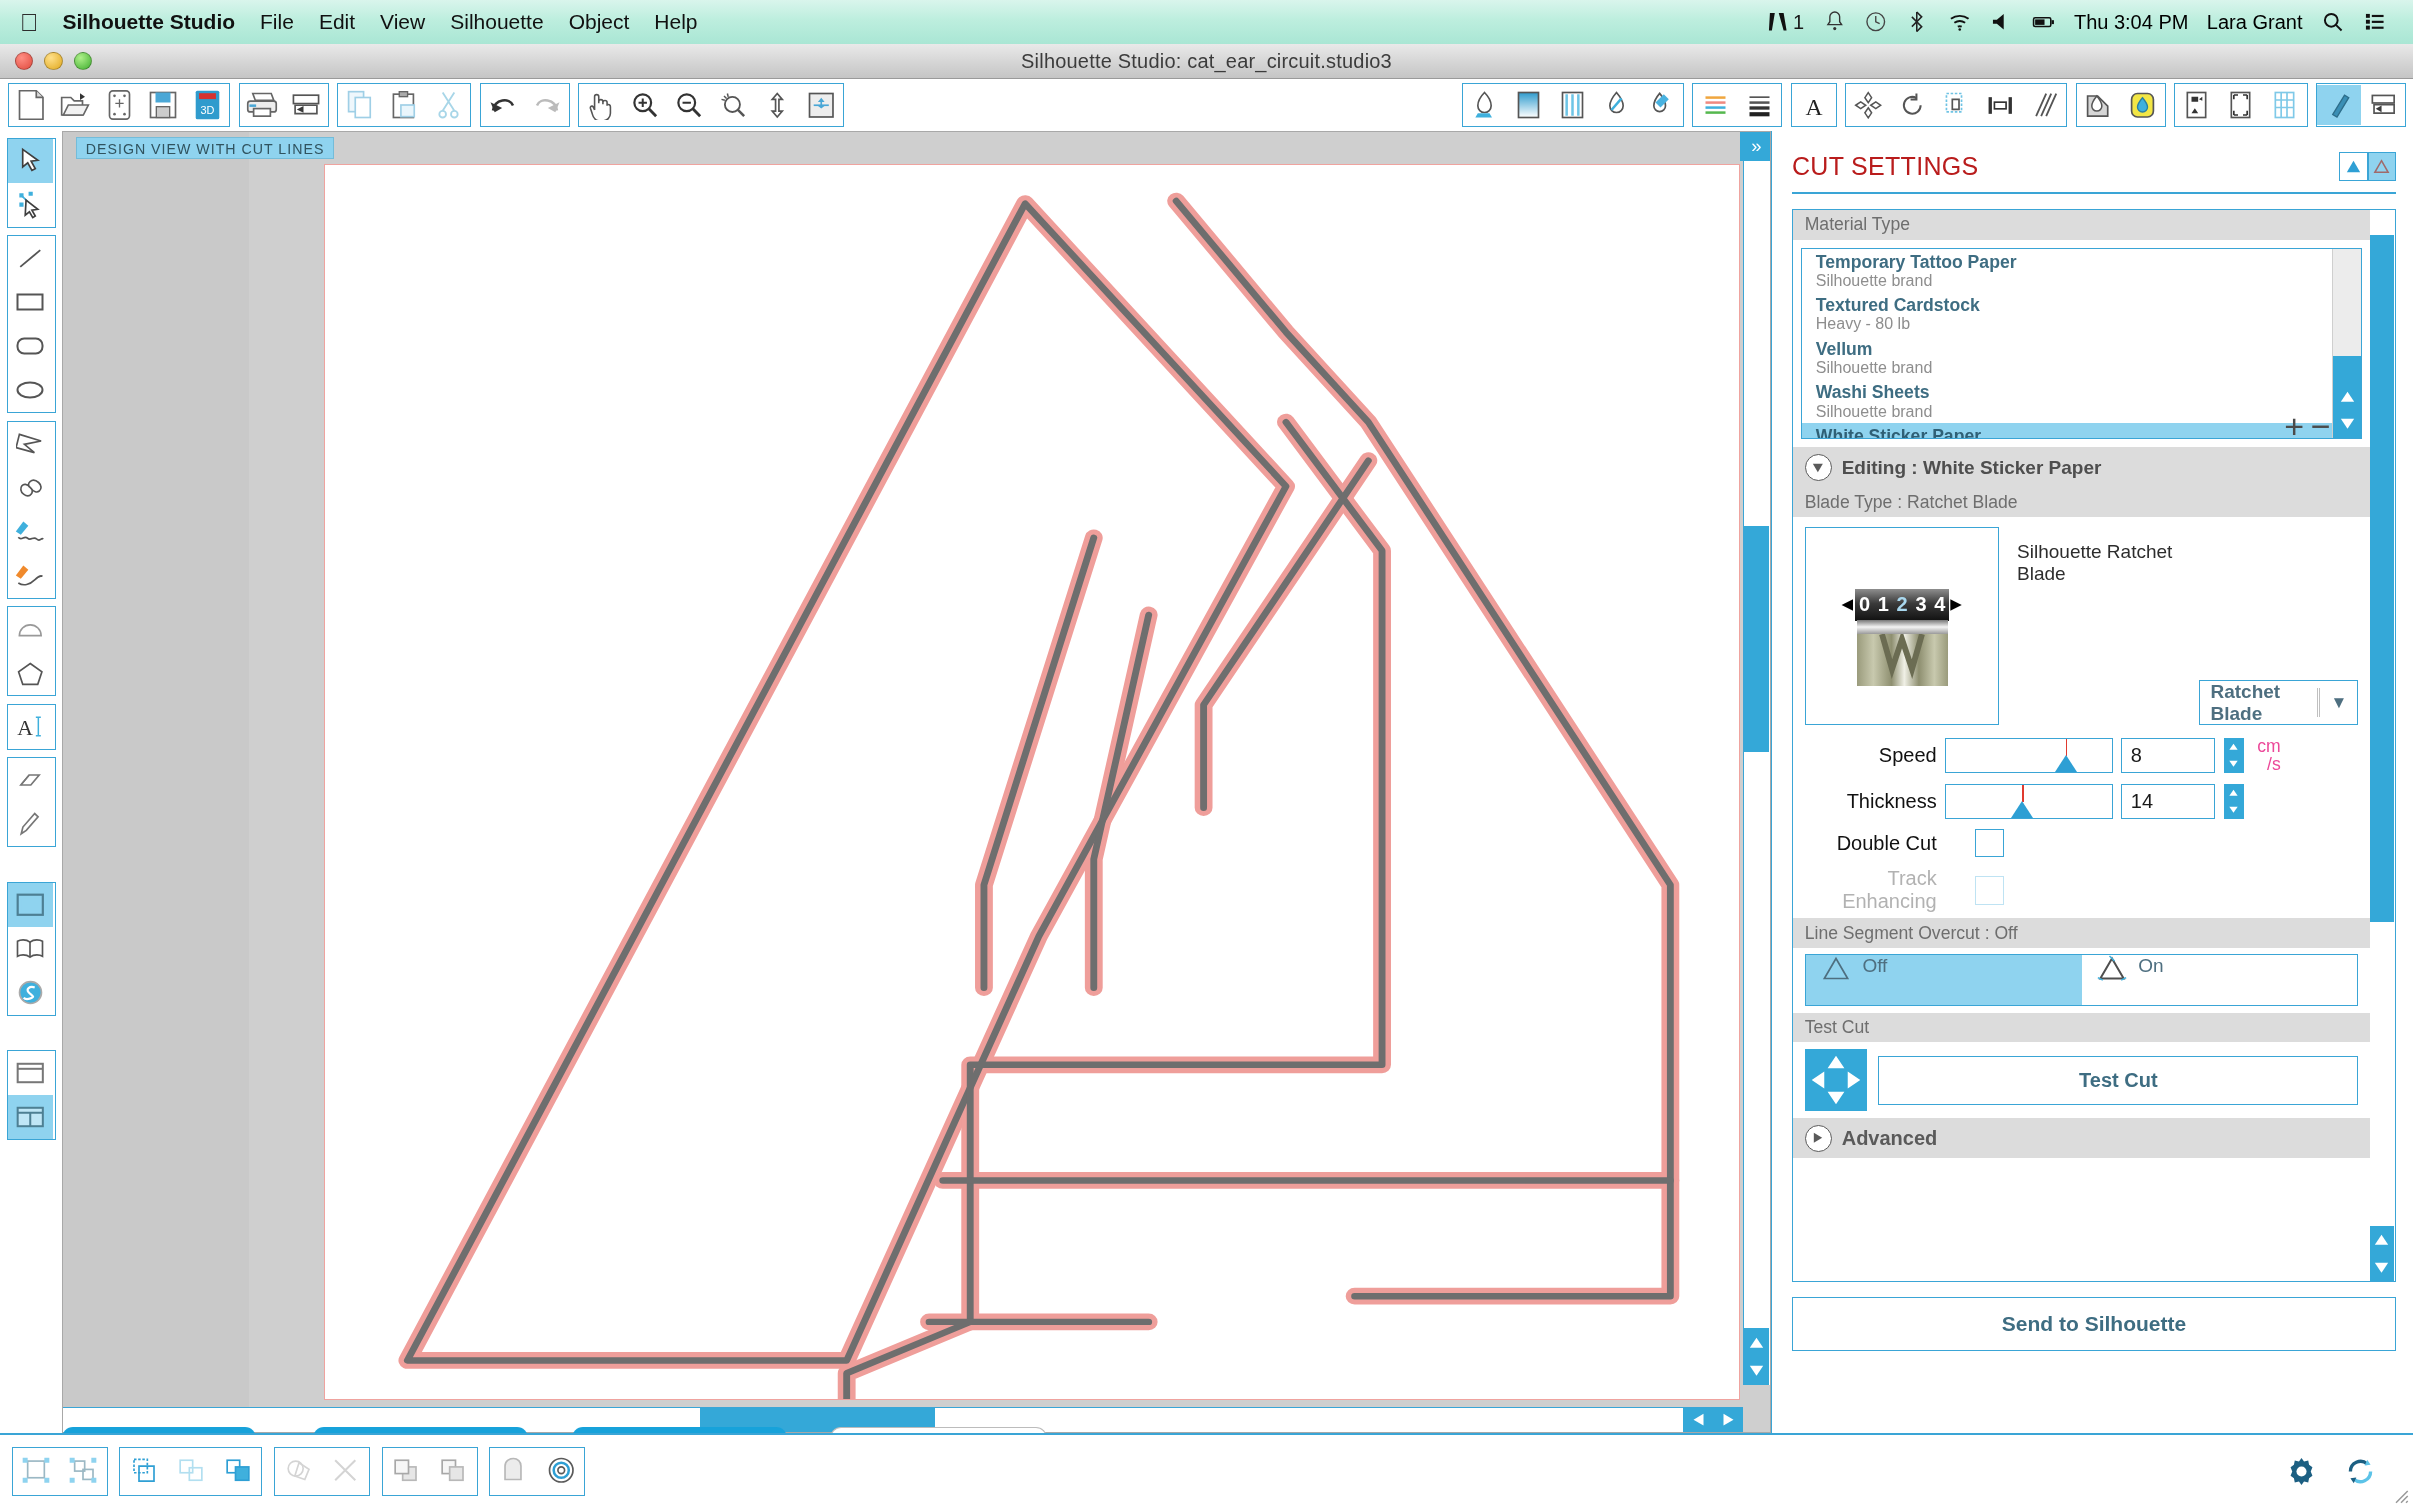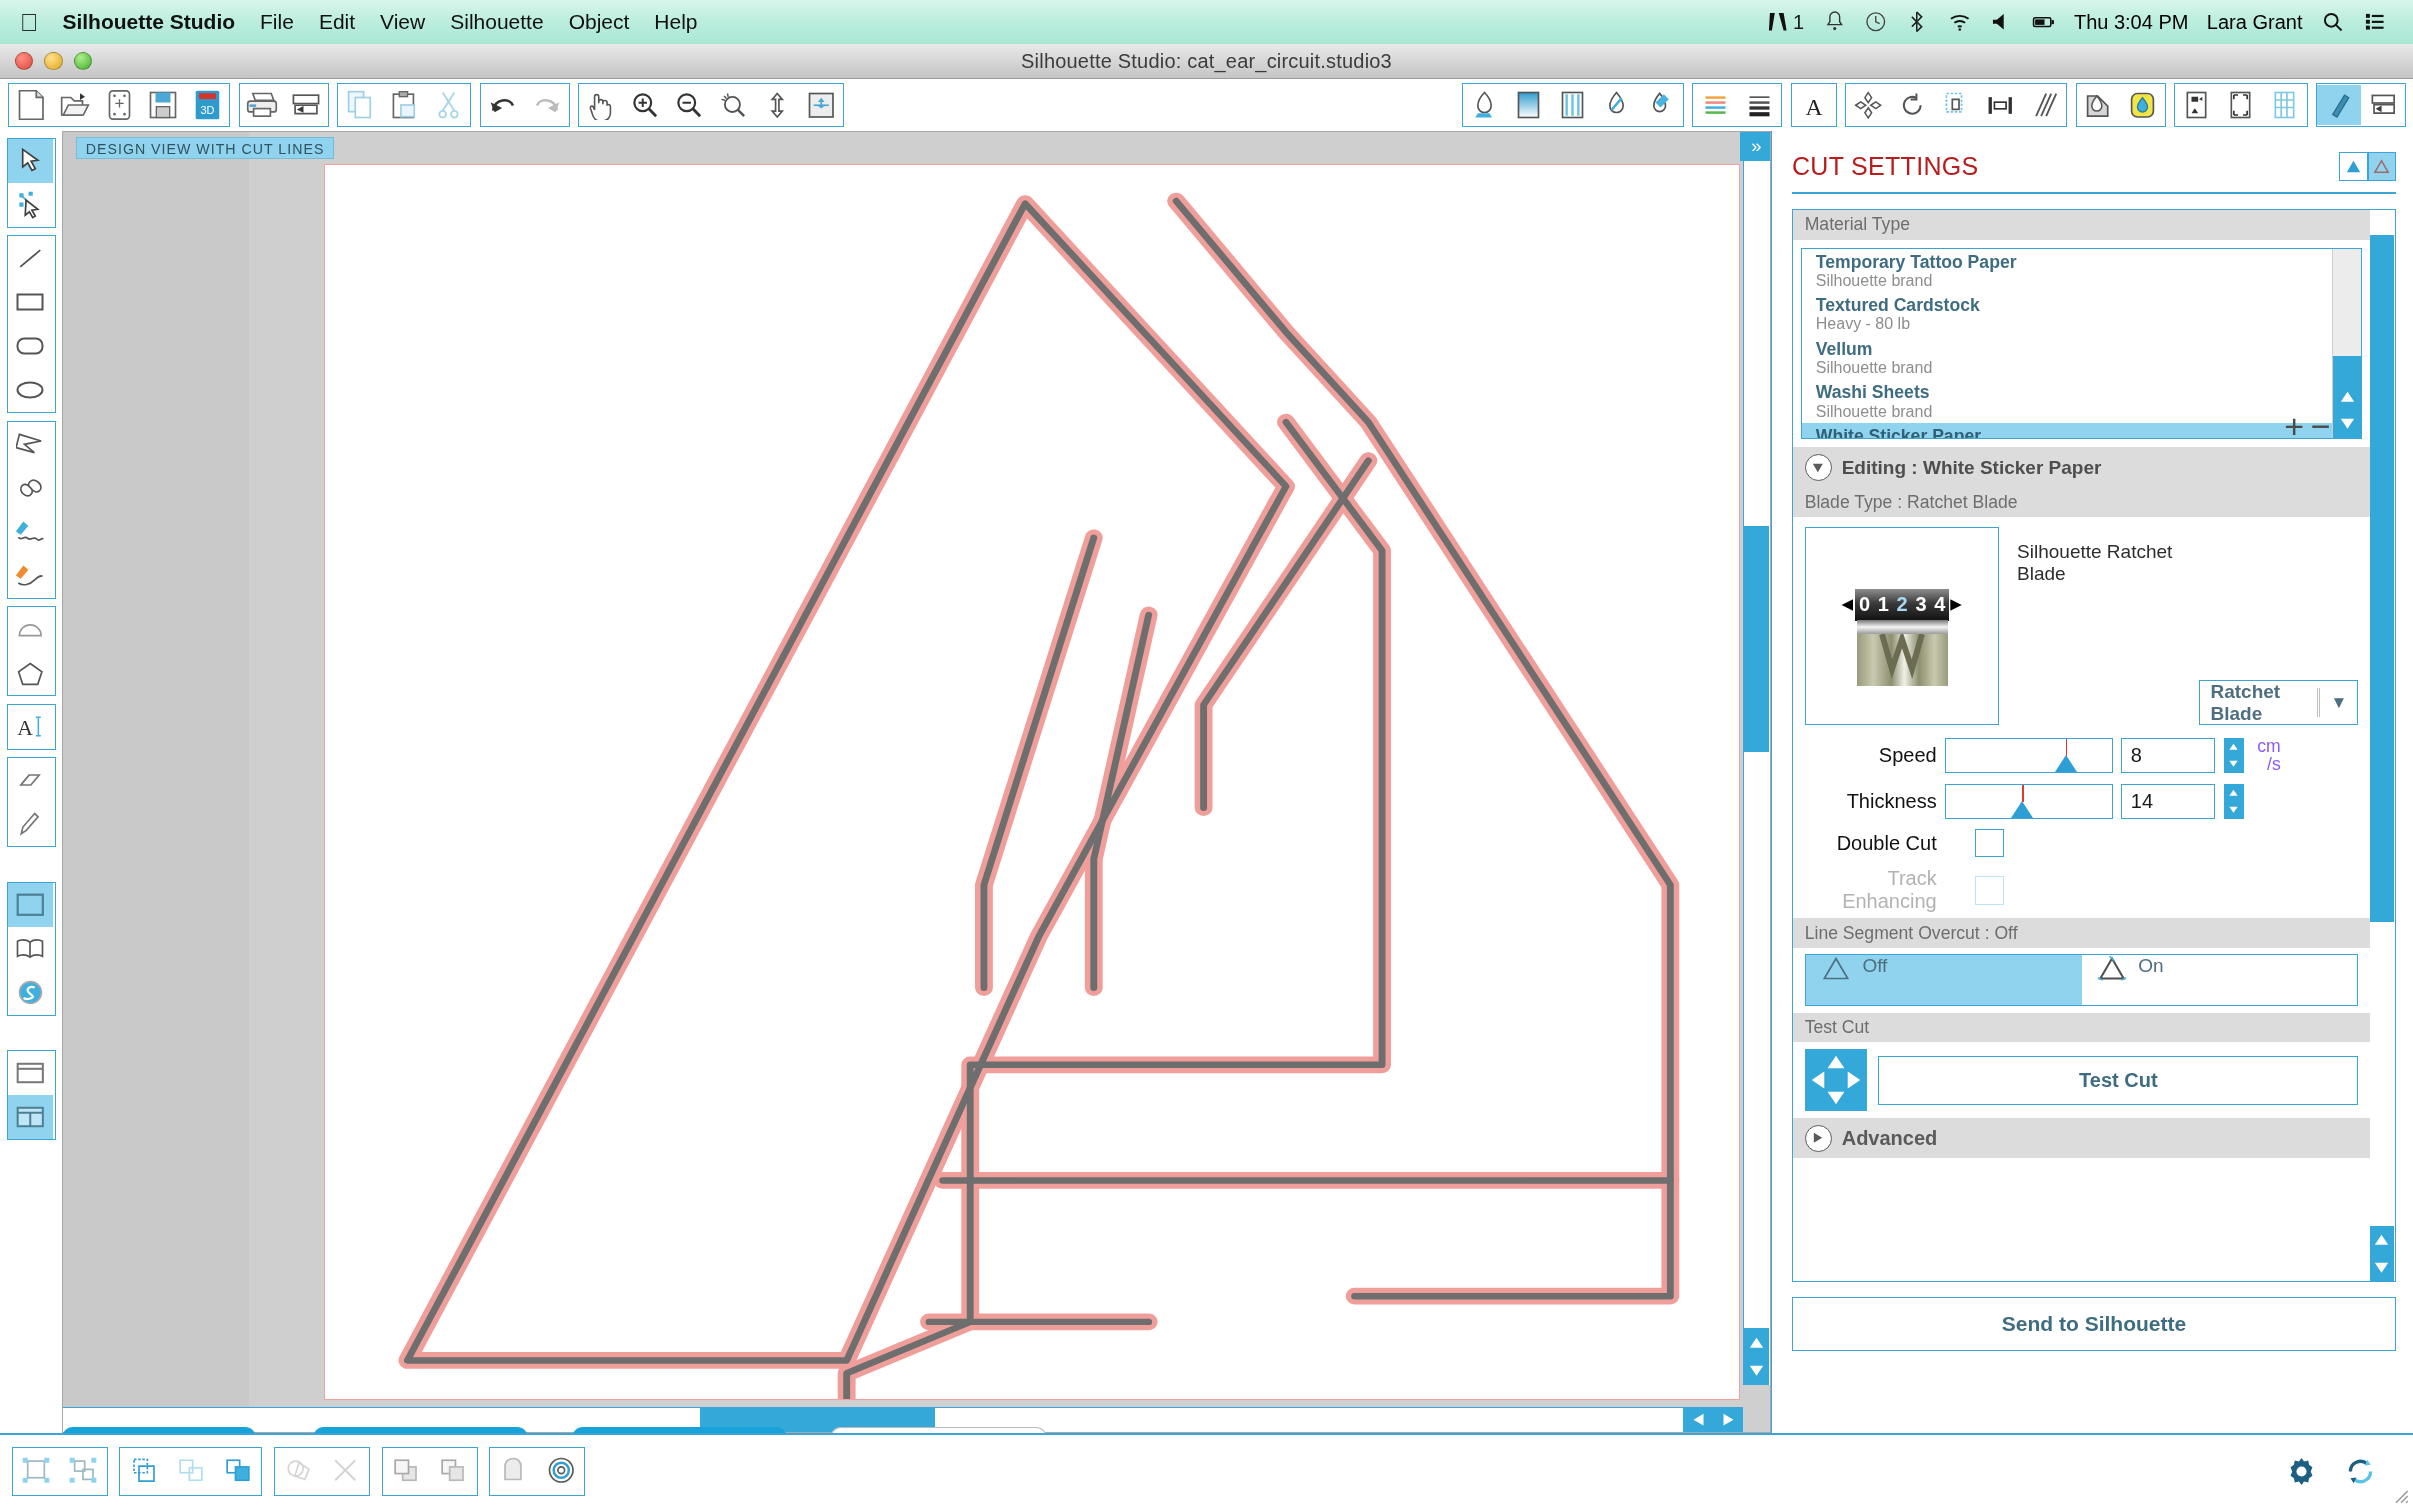--- a/index.html
+++ b/index.html
@@ -223,21 +223,21 @@
   .ctllabel.dim { color: #b2b2b2; }
   .slider { width: 168px; height: 35px; border: 1.7px solid #3aa5d6; position: relative; background: #fff; }
   .slider .redtick { position: absolute; top: 0; width: 1.7px; height: 17.6px; background: #e03a2f; }
   .slider .knob { position: absolute; bottom: 0; width: 0; height: 0;
     border-left: 11px solid transparent; border-right: 11px solid transparent;
     border-bottom: 17px solid #2e9fd4; }
   .numbox { width: 94px; height: 35px; border: 1.7px solid #3aa5d6; display: flex;
     align-items: center; padding-left: 8.4px; font-size: 20px; color: #1a1a1a; background: #fff; }
   .spin { width: 20px; height: 35px; background: #34a8d8; display: flex;
     flex-direction: column; align-items: center; justify-content: space-around; }
-  .unit { font-size: 17.6px; color: #8b5cf6; line-height: 1.05; margin-left: 5px; }
+  .unit { font-size: 17.6px; color: #ec4899; line-height: 1.05; margin-left: 5px; }
   .chk { width: 28.5px; height: 28.5px; border: 1.7px solid #3aa5d6; background: #fff; margin-left: 30px; }
   .chk.dim { border-color: #bfe3f3; }
 
   .segrow { display: flex; margin: 6.7px 11.7px; border: 1.7px solid #3aa5d6; height: 52px; }
   .seg { flex: 1; display: flex; align-items: flex-start; gap: 11.7px; padding-left: 15px; background: #fff; }
   .seg.on { background: #8fd3ef; }
   .seg .lbl { font-size: 19px; color: #4e6f80; }
 
   .testrow { display: flex; align-items: center; gap: 11.7px; padding: 6.7px 11.7px; }
   .dpad { width: 62px; height: 62px; background: #34a8d8; position: relative; }

